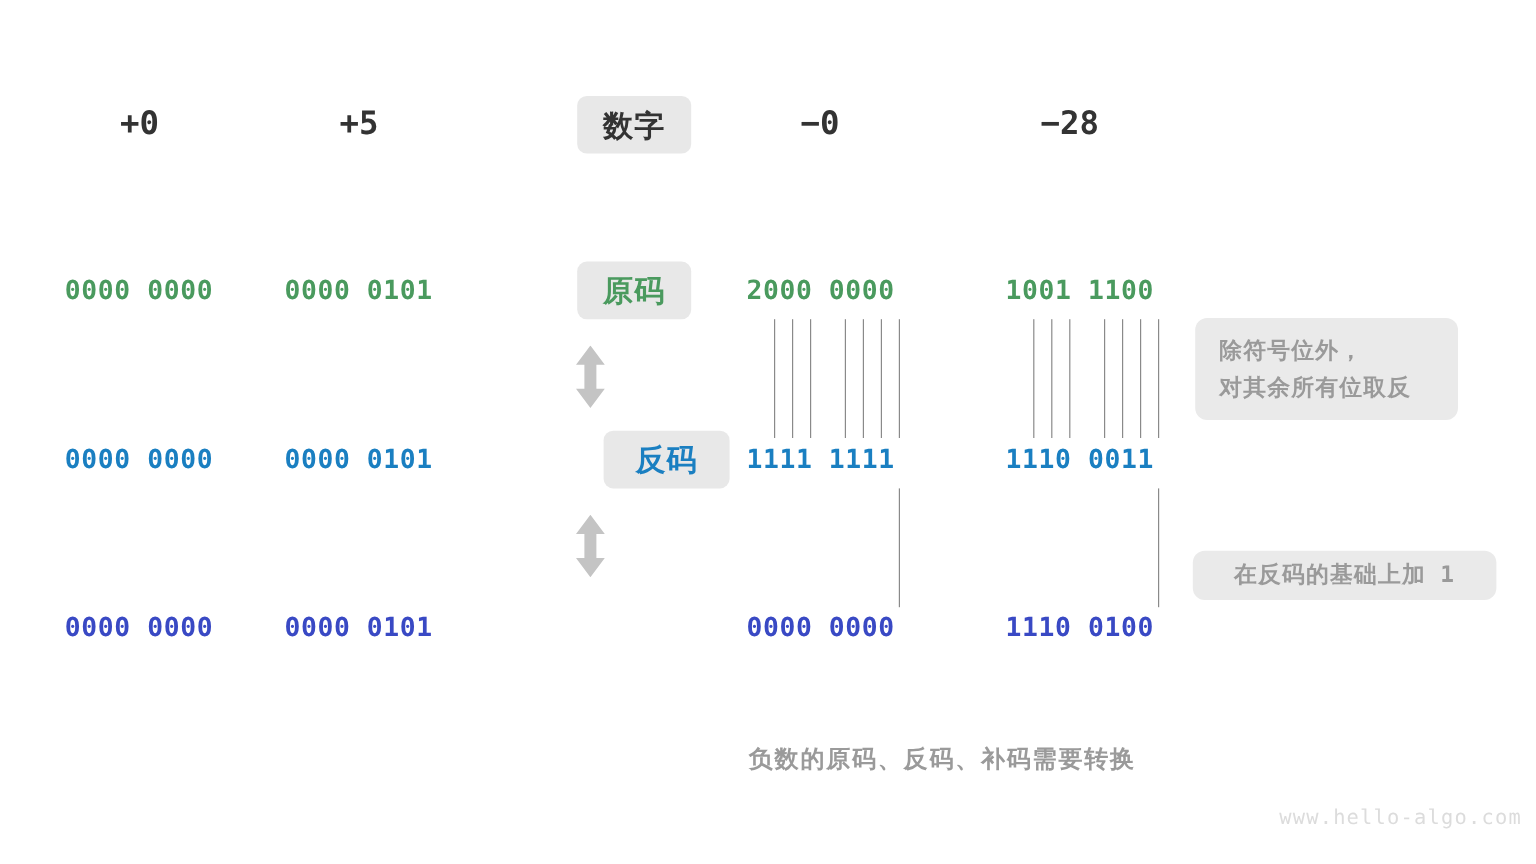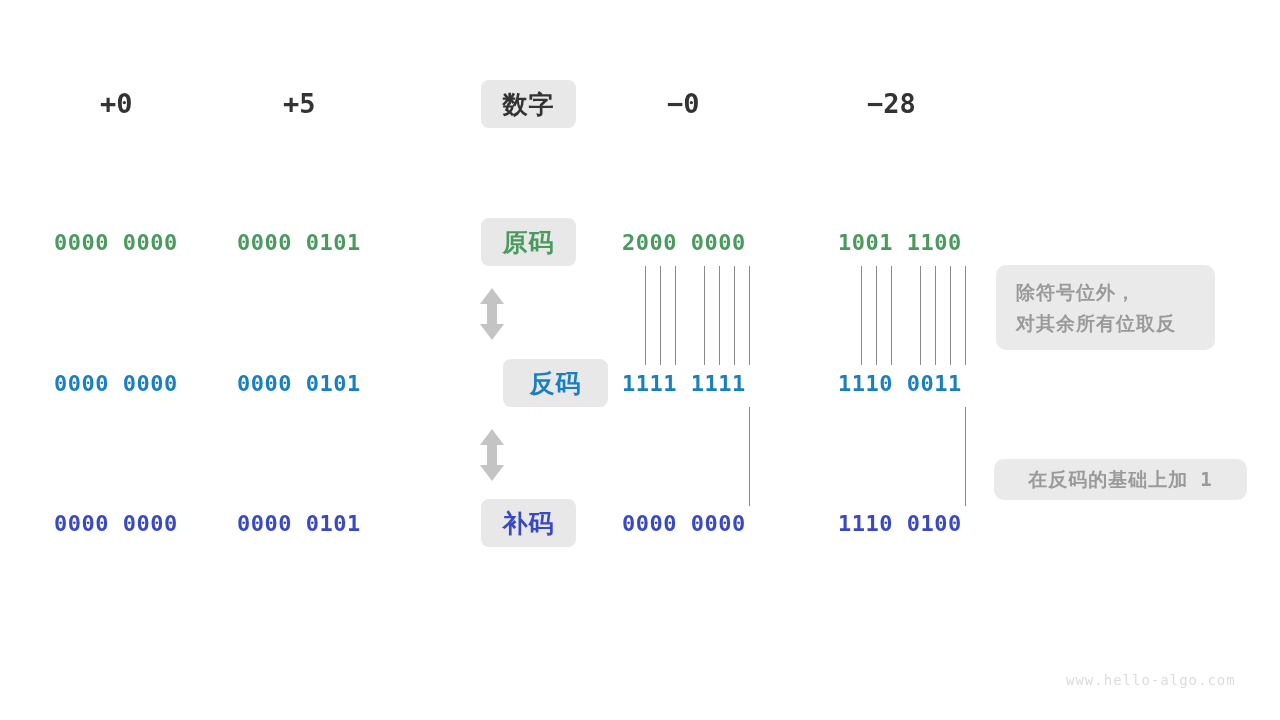--- a/index.html
+++ b/index.html
@@ -89,21 +89,21 @@
     font-size: 20px;
     font-weight: bold;
     letter-spacing: 1.5px;
     white-space: nowrap;
   }
 
   
   .watermark {
     position: absolute;
     font-family: "DejaVu Sans Mono", "Liberation Mono", monospace;
-    font-size: 14px;
+    font-size: 17px;
     color: #dcdcdc;
     letter-spacing: 1px;
     white-space: nowrap;
   }
 
   
   .tick {
     position: absolute;
     width: 1px;
     background: #8a8a8a;
@@ -182,21 +182,21 @@
   </div>
 
   <div class="note" style="left:994px; top:430px; width:253px; height:41px; flex-direction:row; align-items:center;margin-top:29px;">
     <span>在反码的基础上加</span>
     <span class="mono1" style="margin-left:12px;">1</span>
   </div>
 
   <div class="cell bits c-twos" style="left:54px; top:511px;">0000 0000</div>
   <div class="cell bits c-twos" style="left:237px; top:511px;">0000 0101</div>
 
-  <div class="pill p-twos" style="left:445px; top:499px; width:95px; height:48px;">补码</div>
 
   <div class="cell bits c-twos" style="left:622px; top:511px;">0000 0000</div>
   <div class="cell bits c-twos" style="left:838px; top:511px;">1110 0100</div>
 
+  <div class="caption" style="left:624px; top:619px;">负数的原码、反码、补码需要转换</div>
 
   <div class="watermark" style="left:1066px; top:672px;">www.hello-algo.com</div>
 
 </div>
 
 </body></html>

